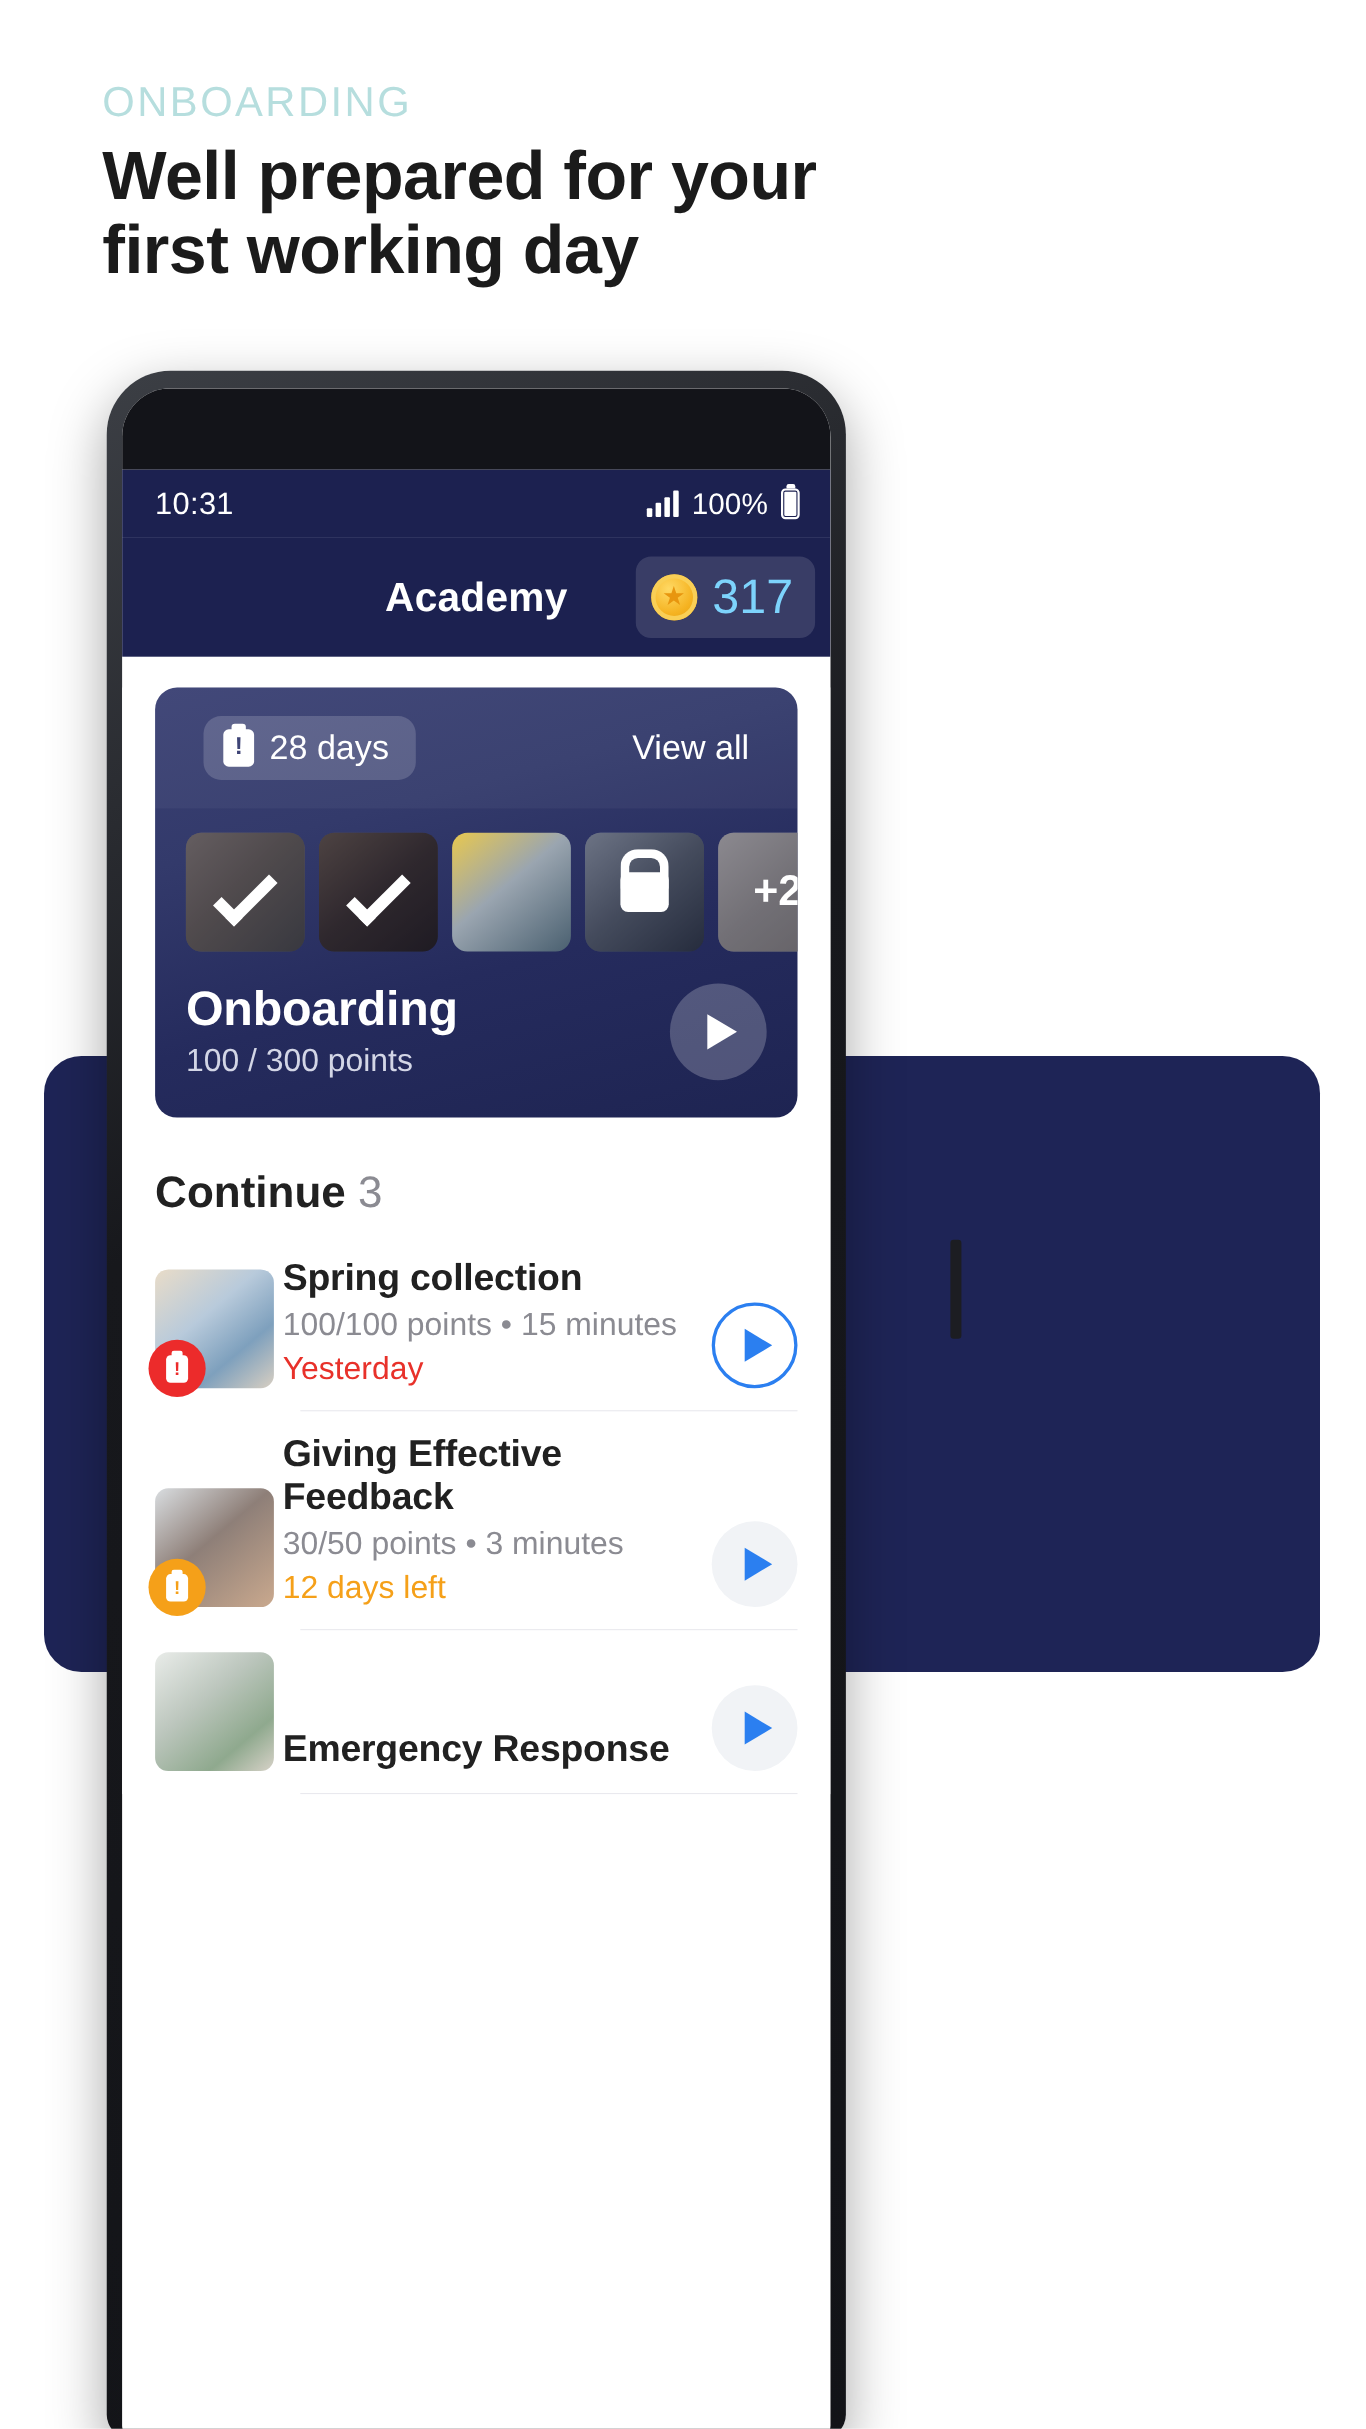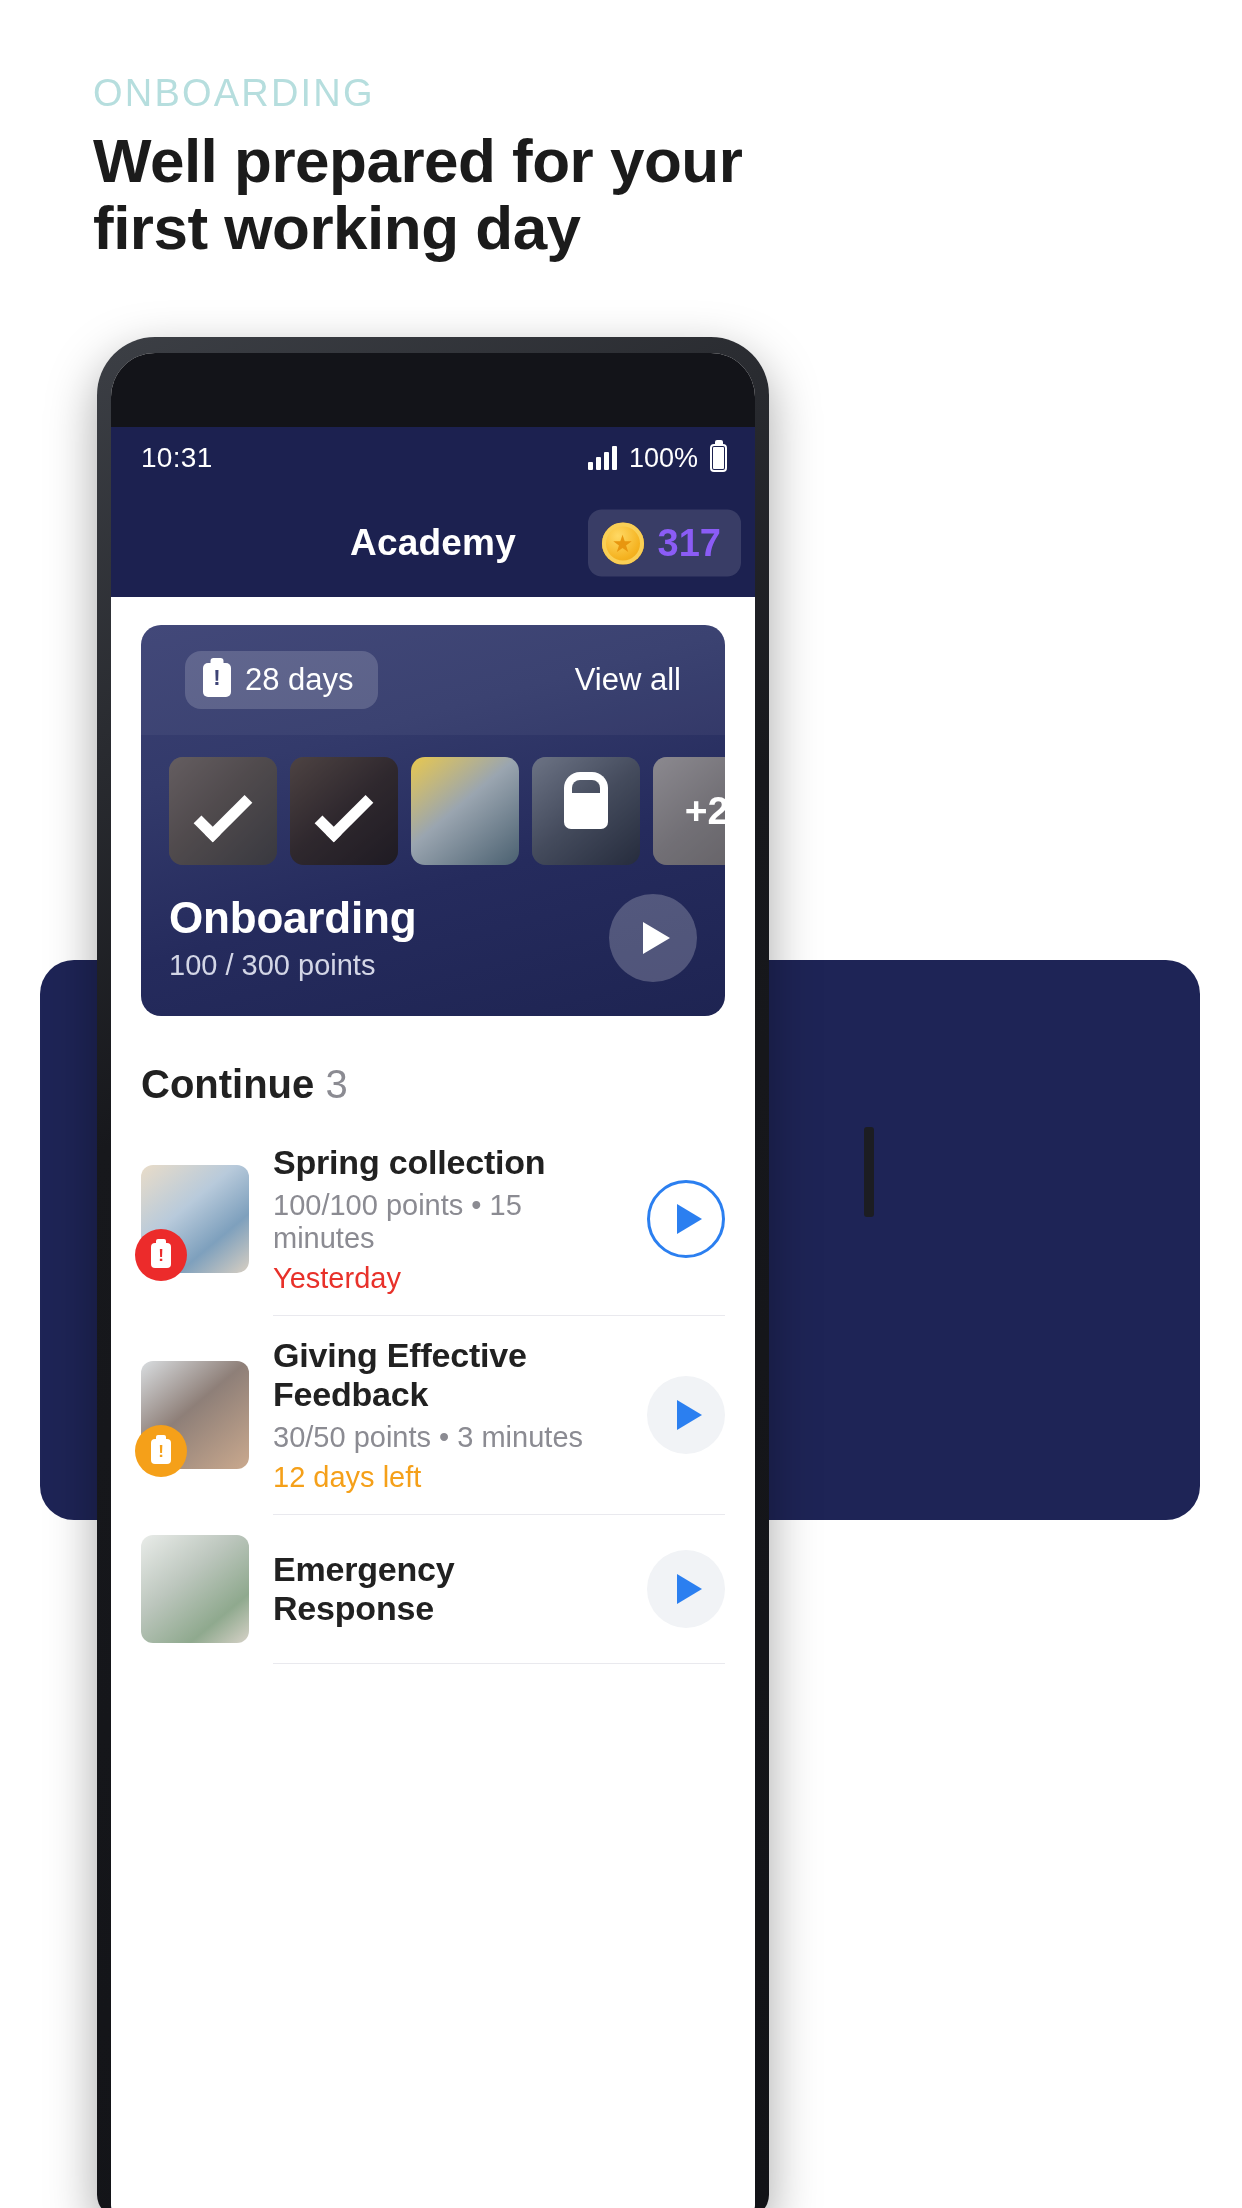--- a/index.html
+++ b/index.html
@@ -95,21 +95,21 @@
     background: rgba(255,255,255,.13);
     border-radius: 14px; padding: 12px 20px 12px 14px;
   }
   .coin {
     width: 42px; height: 42px; border-radius: 50%;
     background: radial-gradient(circle at 38% 32%, #ffd964 0%, #f5b321 58%, #e09a10 100%);
     box-shadow: inset 0 0 0 4px #f9cf56;
     display:flex; align-items:center; justify-content:center;
     color:#e8960f; font-size: 24px; line-height: 1;
   }
-  .points-val { color: #8b5cf6; font-size: 38px; font-weight: 700; }
+  .points-val { color: #7dd3fc; font-size: 44px; font-weight: 400; }
 
   
   .appbody { background: #fff; padding: 0 30px; }
 
   .search {
     margin-top: 24px; height: 76px; background: #f2f2f5;
     border-radius: 18px; display: flex; align-items: center; gap: 18px;
     padding: 0 26px;
   }
   .search-ico { width: 30px; height: 30px; position: relative; flex: none; }
@@ -198,21 +198,21 @@
     border-top: 16px solid transparent; border-bottom: 16px solid transparent;
   }
 
   
   .cont-head {
     margin-top: 46px; font-size: 40px; font-weight: 700; color: #212121;
   }
   .cont-head .count { color:#8b8b92; font-weight: 400; }
 
   .clist { margin-top: 16px; }
-  .crow { display:flex; align-items:center; padding: 20px 0; gap: 24px; }
+  .crow { display:flex; align-items:flex-end; padding: 20px 0; gap: 8px; }
   .cthumb {
     width: 108px; height: 108px; border-radius: 12px; position: relative; flex:none;
   }
   .cthumb.c1 { background: linear-gradient(140deg,#e9dcc8 0%,#b8cadb 40%,#7ea0bd 70%,#d8cfc2 100%); }
   .cthumb.c2 { background: linear-gradient(140deg,#d9dde0 0%,#8e7f78 45%,#caa98e 100%); }
   .cthumb.c3 { background: linear-gradient(140deg,#e9ece9 0%,#bcc6bd 40%,#8fa98e 75%,#d7d2c8 100%); }
   .badge-ico {
     position:absolute; left: -6px; bottom: -8px;
     width: 52px; height: 52px; border-radius: 50%;
     display:flex; align-items:center; justify-content:center;

